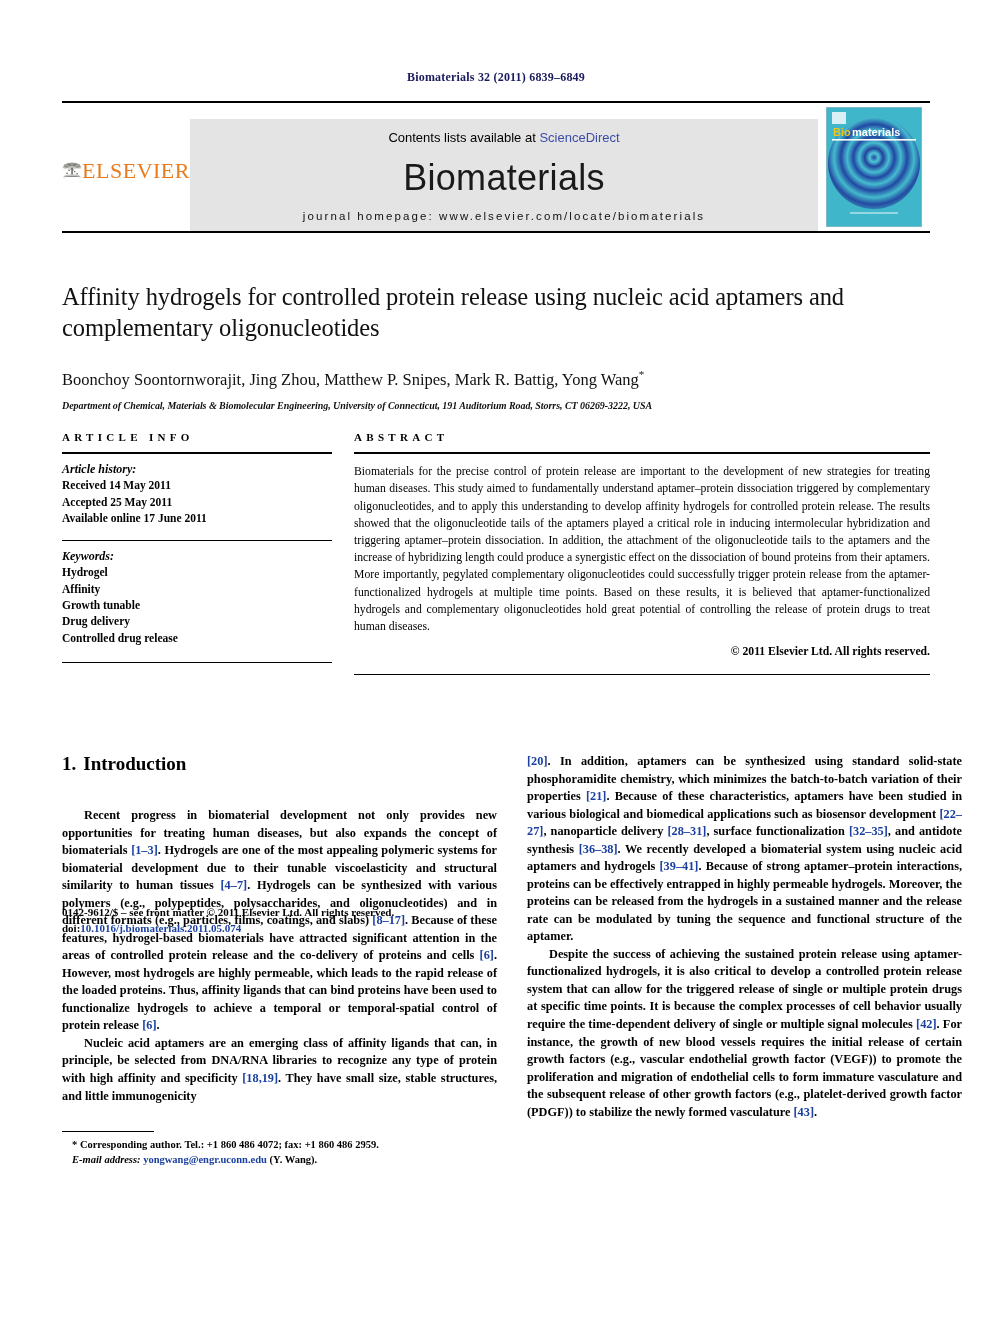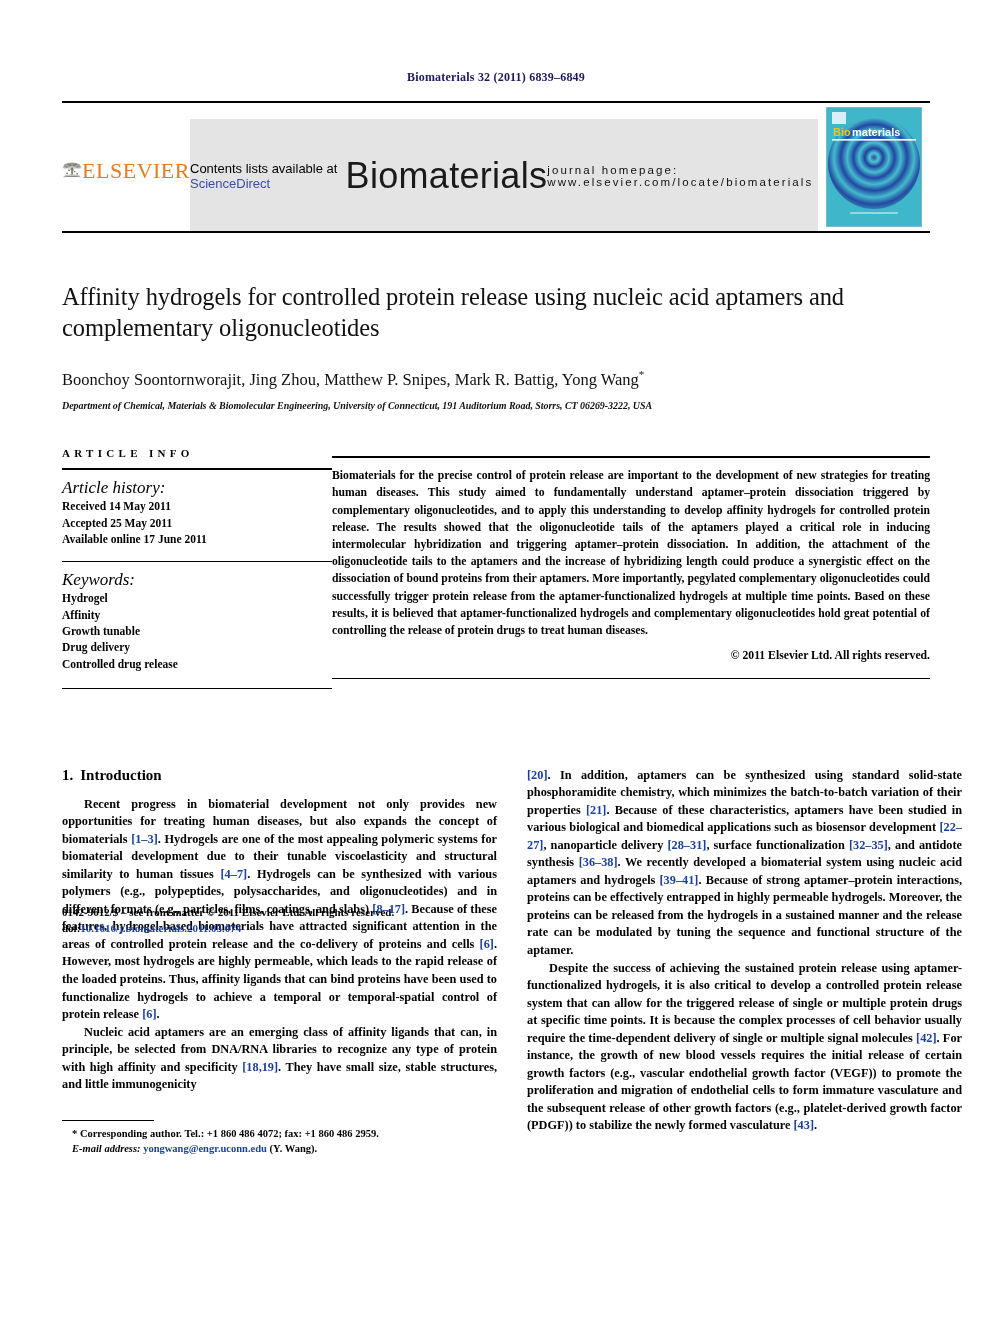--- a/index.html
+++ b/index.html
@@ -62,20 +62,21 @@
     font-size: 22px;
     letter-spacing: .5px;
     color: #e87b1e;
     line-height: 1;
     margin-top: 1px;
   }
   .center-block {
     flex: 1 1 auto;
     background: #e4e4e4;
     display: flex;
+    flex-direction: column;
     align-items: center;
     justify-content: space-between;
     padding: 11px 0 9px 0;
     box-sizing: border-box;
     margin-top: 16px;
   }
   .contents-line {
     font-family: "Liberation Sans", sans-serif;
     font-size: 13px;
     color: #000;
@@ -133,52 +134,53 @@
     font-weight: bold;
     font-size: 10px;
     margin-top: 11px;
     color: #111;
     letter-spacing: -.05px;
   }
 
   
   .infoblock {
     display: flex;
-    margin-top: 36px;
+    margin-top: 20px;
+    gap: 22px;
   }
   .col-info { width: 270px; flex: 0 0 270px; }
   .col-abs  { flex: 1 1 auto; }
 
   .sec-head {
     font-family: "Liberation Serif", serif;
     font-weight: bold;
     font-size: 11px;
     letter-spacing: 4.3px;
     color: #000;
   }
   .rule-thick { border-top: 2px solid #000; margin-top: 9px; }
 
   .hist-label, .kw-label {
     font-style: italic;
-    font-weight: normal;
-    font-size: 17px;
+    font-weight: bold;
+    font-size: 12px;
     margin-top: 8px;
   }
   .hist-line, .kw-line {
     font-size: 11.5px;
     line-height: 1.42;
     font-weight: bold;
   }
   .kw-sep { border-top: 1px solid #000; margin-top: 14px; }
 
   .abstract-text {
     font-size: 11.7px;
     line-height: 1.47;
     text-align: justify;
-    font-weight: bold;
+    font-weight: normal;
     margin-top: 9px;
     color: #000;
   }
   .copyright {
     font-size: 11.7px;
     font-weight: bold;
     text-align: right;
     margin-top: 10px;
   }
   .abs-rule-bottom { border-top: 1px solid #000; margin-top: 16px; }
@@ -186,22 +188,22 @@
 
   
   .body-cols {
     display: flex;
     gap: 30px;
     margin-top: 78px;
   }
   .bcol { width: 435px; flex: 0 0 435px; position: relative; }
   .sect-title {
     font-weight: bold;
-    font-size: 15px;
-    margin-bottom: 12px;
+    font-size: 19px;
+    margin-bottom: 32px;
   }
   .sect-title .num { margin-right: 7px; }
   p.body {
     font-size: 12.3px;
     line-height: 1.425;
     text-align: justify;
     font-weight: bold;
     margin: 0;
     text-indent: 22px;
     color: #000;
@@ -319,20 +321,21 @@
       <div class="kw-label">Keywords:</div>
       <div class="kw-line">Hydrogel</div>
       <div class="kw-line">Affinity</div>
       <div class="kw-line">Growth tunable</div>
       <div class="kw-line">Drug delivery</div>
       <div class="kw-line">Controlled drug release</div>
       <div class="info-rule-bottom"></div>
     </div>
 
     <div class="col-abs">
+      <div class="sec-head">ABSTRACT</div>
       <div class="rule-thick"></div>
       <div class="abstract-text">Biomaterials for the precise control of protein release are important to the development of new strategies for treating human diseases. This study aimed to fundamentally understand aptamer–protein dissociation triggered by complementary oligonucleotides, and to apply this understanding to develop affinity hydrogels for controlled protein release. The results showed that the oligonucleotide tails of the aptamers played a critical role in inducing intermolecular hybridization and triggering aptamer–protein dissociation. In addition, the attachment of the oligonucleotide tails to the aptamers and the increase of hybridizing length could produce a synergistic effect on the dissociation of bound proteins from their aptamers. More importantly, pegylated complementary oligonucleotides could successfully trigger protein release from the aptamer-functionalized hydrogels at multiple time points. Based on these results, it is believed that aptamer-functionalized hydrogels and complementary oligonucleotides hold great potential of controlling the release of protein drugs to treat human diseases.</div>
       <div class="copyright">© 2011 Elsevier Ltd. All rights reserved.</div>
       <div class="abs-rule-bottom"></div>
     </div>
   </div>
 
   <div class="body-cols">
 
     <div class="bcol">

